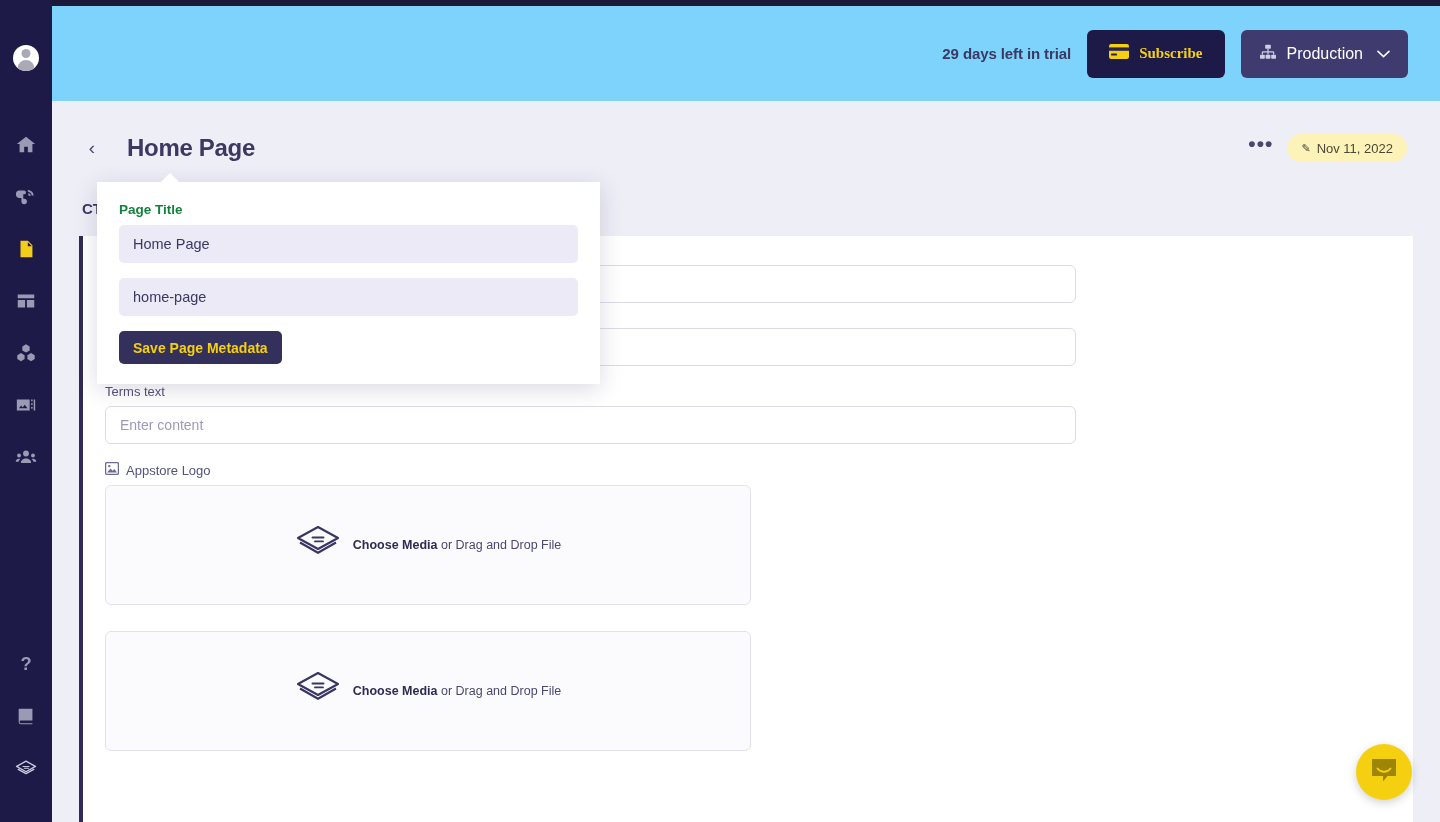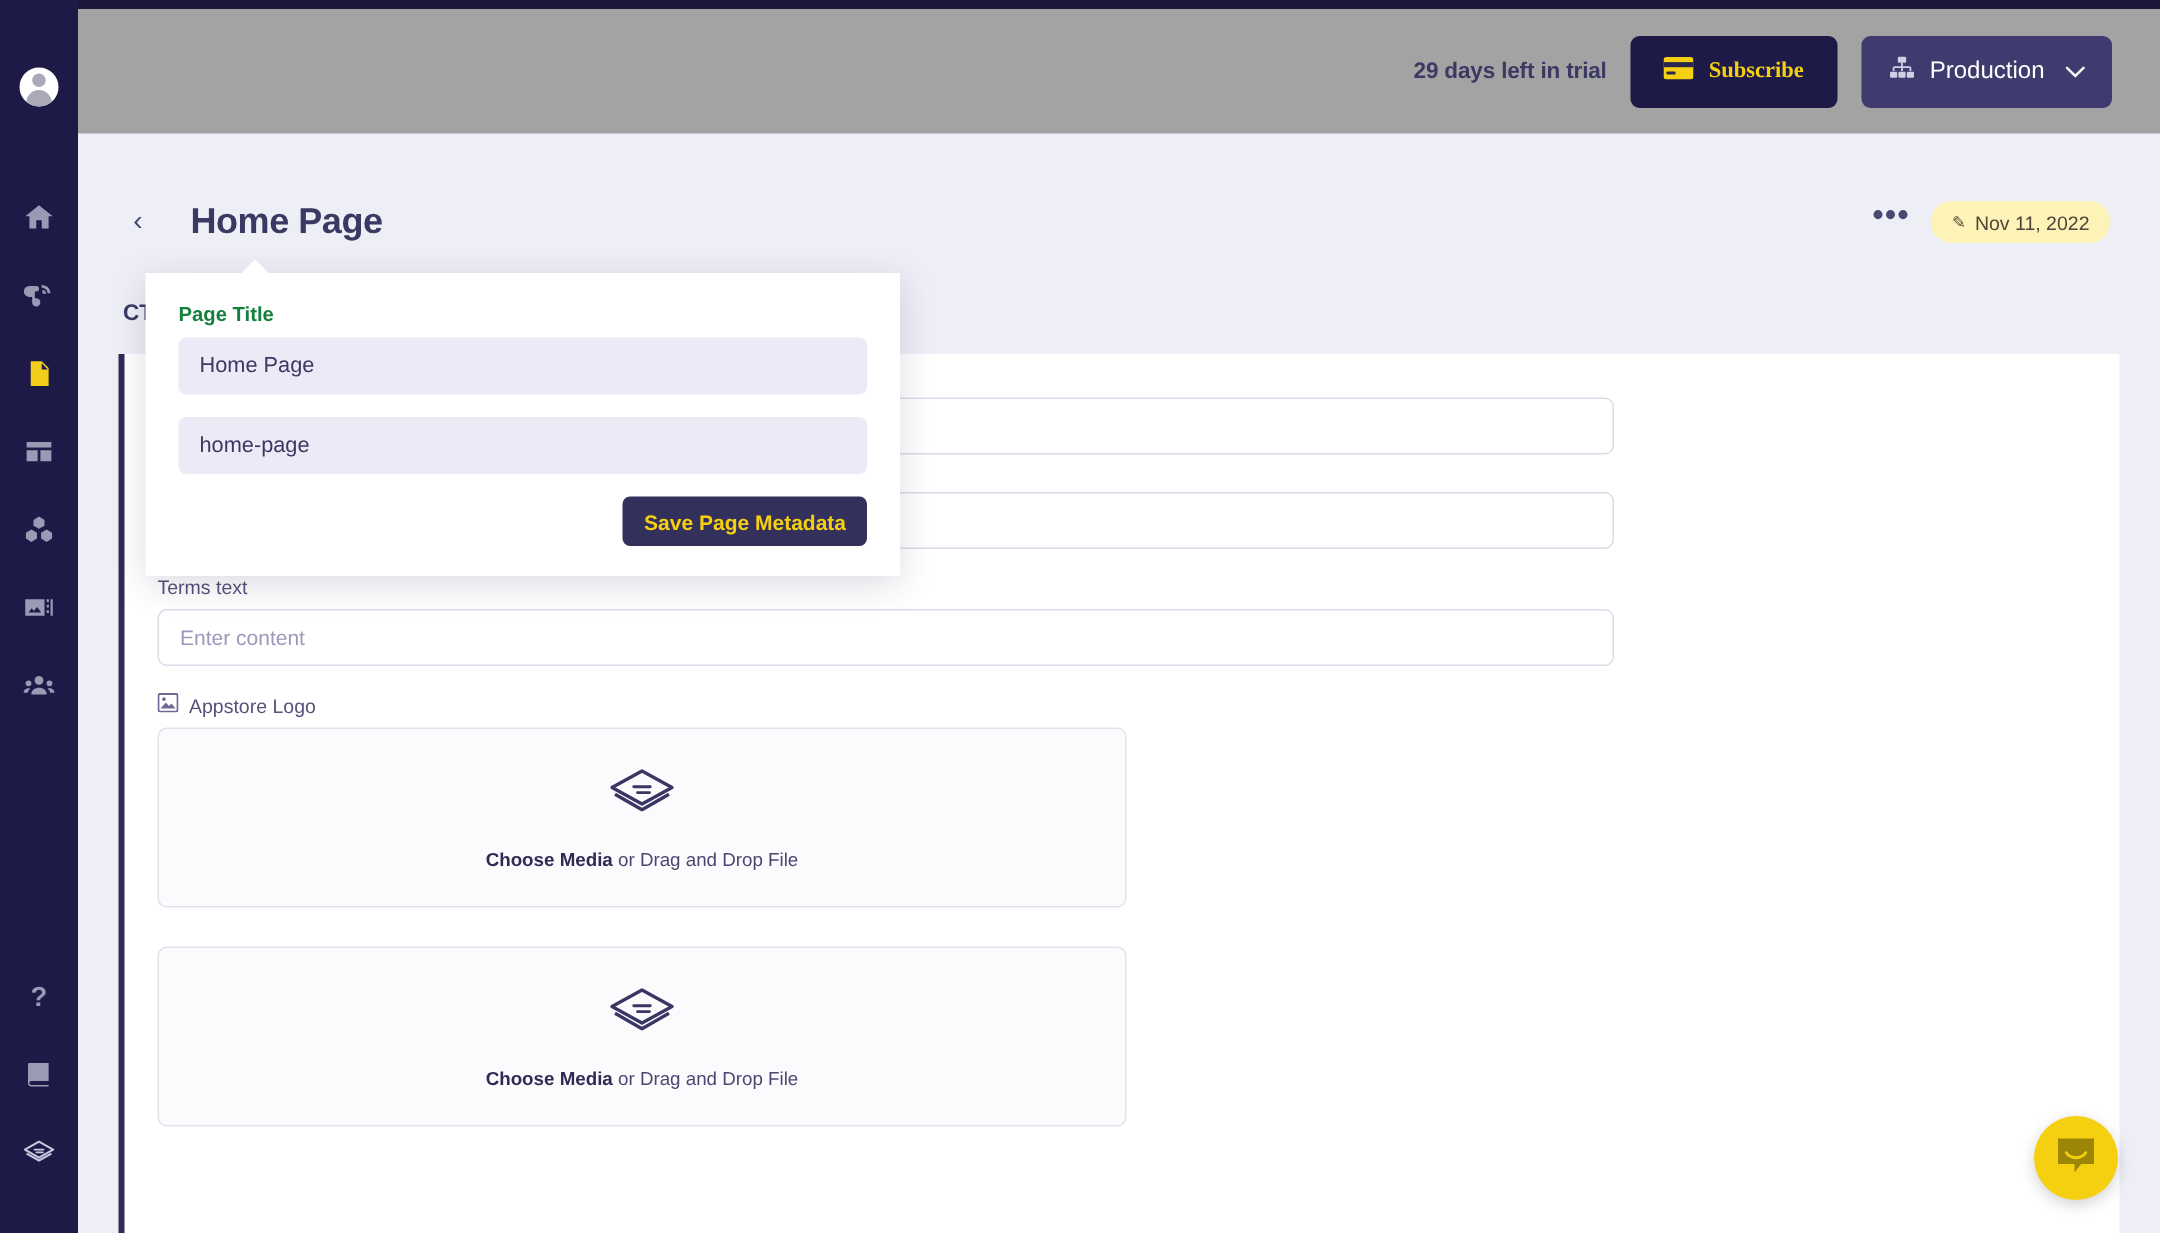--- a/index.html
+++ b/index.html
@@ -45,22 +45,22 @@
     display: flex; align-items: center; justify-content: center;
     cursor: pointer;
   }
   .nav-item svg { display: block; }
   .nav-item .ic { fill: #9a9ab5; }
   .nav-item.active .ic { fill: #f2ce1b; }
 
   
   .header {
     position: absolute; top: 6px; left: 52px;
-    width: 1388px; height: 83px;
-    background: #a3a3a3;
+    width: 1388px; height: 95px;
+    background: #7dd3fc;
     display: flex; align-items: center; justify-content: flex-end;
     padding-right: 32px; gap: 16px;
   }
   .trial-text {
     font-size: 15px; font-weight: bold; color: #3b3862; letter-spacing: -0.1px;
   }
   .btn-subscribe {
     height: 48px; background: #1e1a47; color: #f5d011;
     border: none; border-radius: 6px;
     padding: 0 22px; display: flex; align-items: center; gap: 10px;
@@ -124,21 +124,21 @@
     width: 971px; height: 38px; border: 1px solid #dcdce8; border-radius: 6px;
     background: #ffffff; padding: 0 14px; font-size: 14px; color: #3b3862;
     font-family: "Liberation Sans", sans-serif; outline: none;
   }
   .field-input::placeholder { color: #9c9ab8; }
   .img-ic { flex: none; }
 
   .dropzone {
     width: 646px; height: 120px; border: 1px solid #e2e2ee; border-radius: 6px;
     background: #fbfbfe;
-    display: flex; flex-direction: column; align-items: center; justify-content: center;
+    display: flex; flex-direction: row; align-items: center; justify-content: center;
     gap: 12px; cursor: pointer;
   }
   .dz-text { font-size: 12.5px; color: #4a4770; }
   .dz-text b { color: #2f2b55; }
 
   
   .popover {
     position: absolute; top: 182px; left: 97px;
     width: 503px; background: #ffffff;
     box-shadow: 0 5px 22px rgba(40,36,80,.17);
@@ -154,21 +154,21 @@
   .pop-label {
     font-size: 13.5px; font-weight: bold; color: #15803d; margin-bottom: 8px;
   }
   .pop-input {
     width: 100%; height: 38px; background: #eceaf7; border: none; border-radius: 5px;
     padding: 0 14px; font-size: 14.5px; color: #3b3862;
     font-family: "Liberation Sans", sans-serif; outline: none;
     margin-bottom: 15px;
   }
   .pop-help { font-size: 13px; color: #7b78a0; margin-bottom: 20px; }
-  .pop-actions { display: flex; justify-content: flex-end; }
+  .pop-actions { display: flex; }
   .btn-save {
     background: #33305c; color: #f5d011; border: none; border-radius: 5px;
     height: 33px; padding: 0 14px; font-size: 14px; font-weight: bold;
     cursor: pointer; font-family: "Liberation Sans", sans-serif;
   }
 
   
   .intercom {
     position: absolute; right: 28px; bottom: 22px;
     width: 56px; height: 56px; border-radius: 50%;

